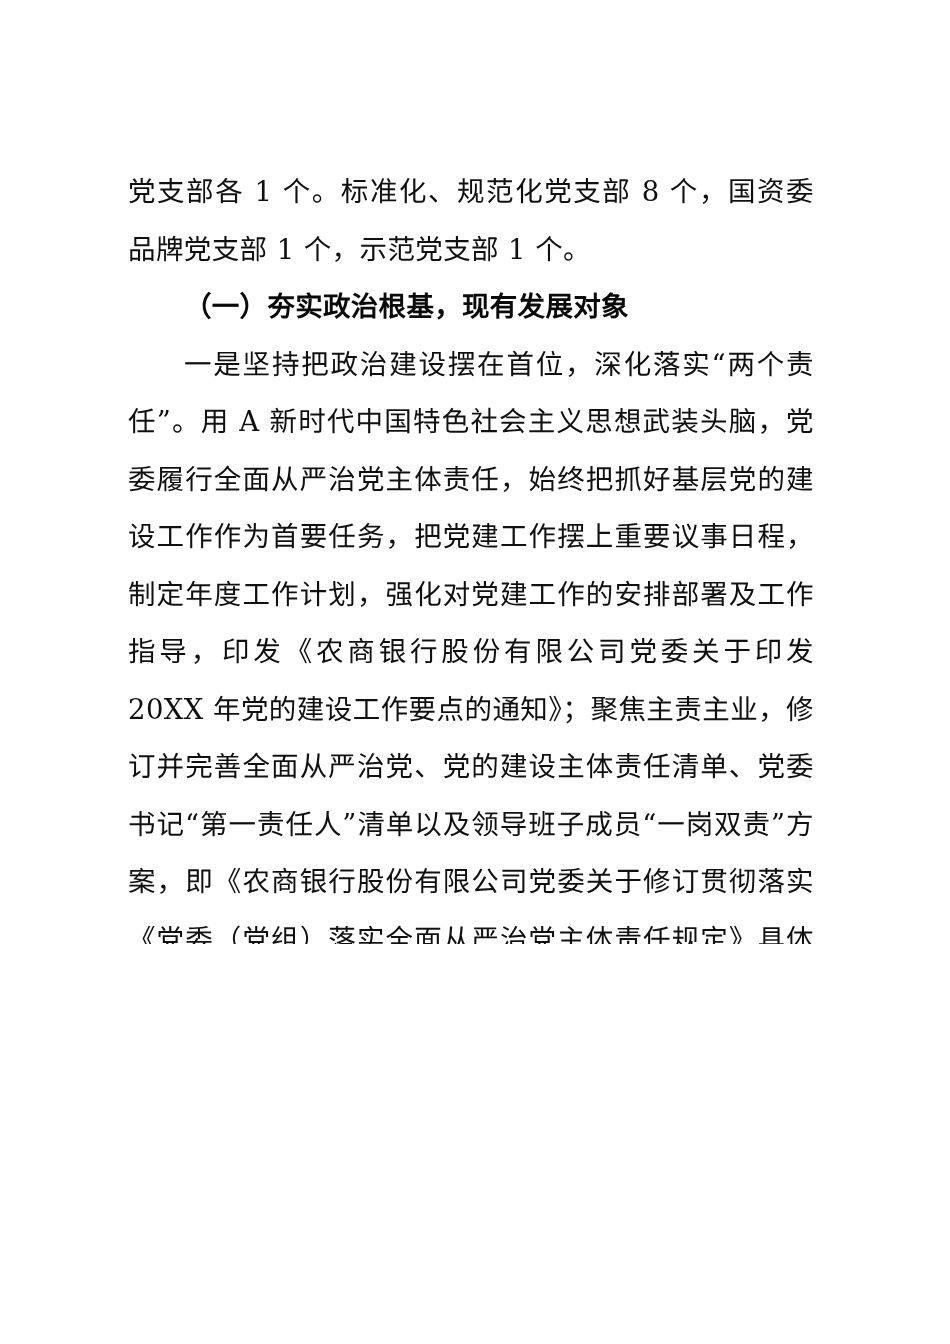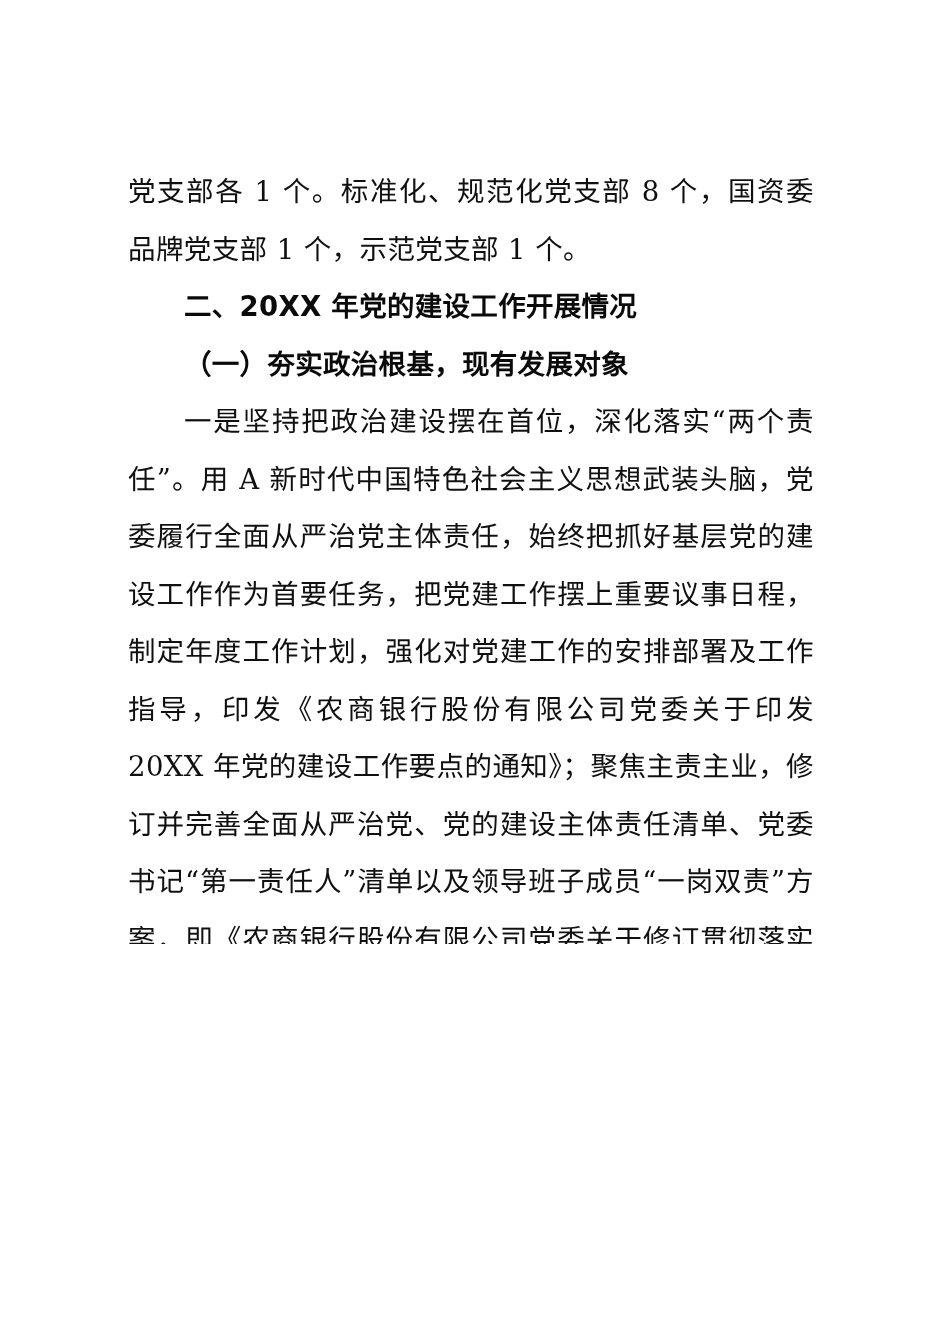--- a/index.html
+++ b/index.html
@@ -85,21 +85,20 @@
 </head>
 <body>
 
 <div class="page">
 
   <div class="doc-body">
 
     <p class="para">党支部各 1 个。标准化、规范化党支部 8 个，国资委品牌党支部 1 个，示范党支部 1 个。</p>
 
 
-    <h2 class="heading-1">二、20XX 年党的建设工作开展情况</h2>
 
     <h3 class="heading-2">（一）夯实政治根基，现有发展对象</h3>
 
     <p class="para indent">一是坚持把政治建设摆在首位，深化落实“两个责任”。用 A 新时代中国特色社会主义思想武装头脑，党委履行全面从严治党主体责任，始终把抓好基层党的建设工作作为首要任务，把党建工作摆上重要议事日程，制定年度工作计划，强化对党建工作的安排部署及工作指导，印发《农商银行股份有限公司党委关于印发 20XX 年党的建设工作要点的通知》；聚焦主责主业，修订并完善全面从严治党、党的建设主体责任清单、党委书记“第一责任人”清单以及领导班子成员“一岗双责”方案，即《农商银行股份有限公司党委关于修订贯彻落实《党委（党组）落实全面从严治党主体责任规定》具体措施分工方案的通知》做到事前提醒、事中记录、事后总结。</p>
 
   </div>
 
   <div class="page-number">— 2 —</div>
 
 </div>

